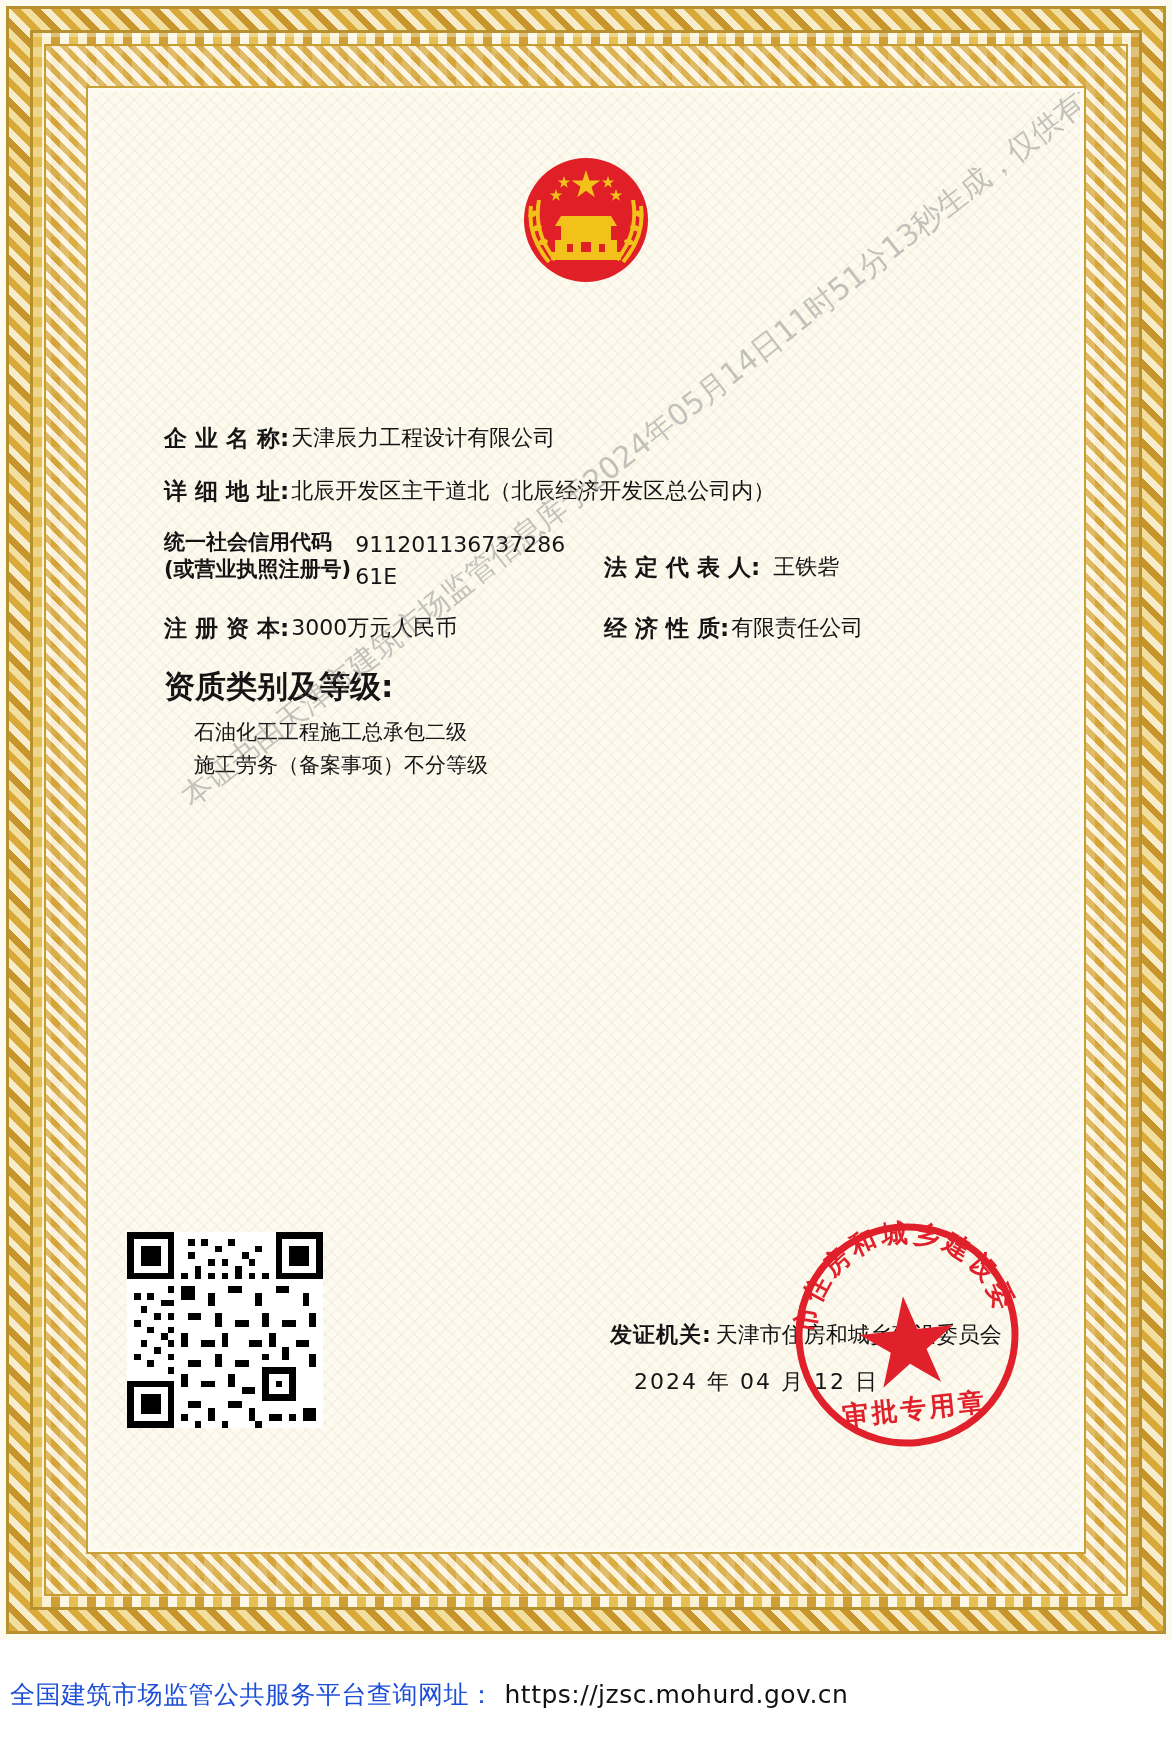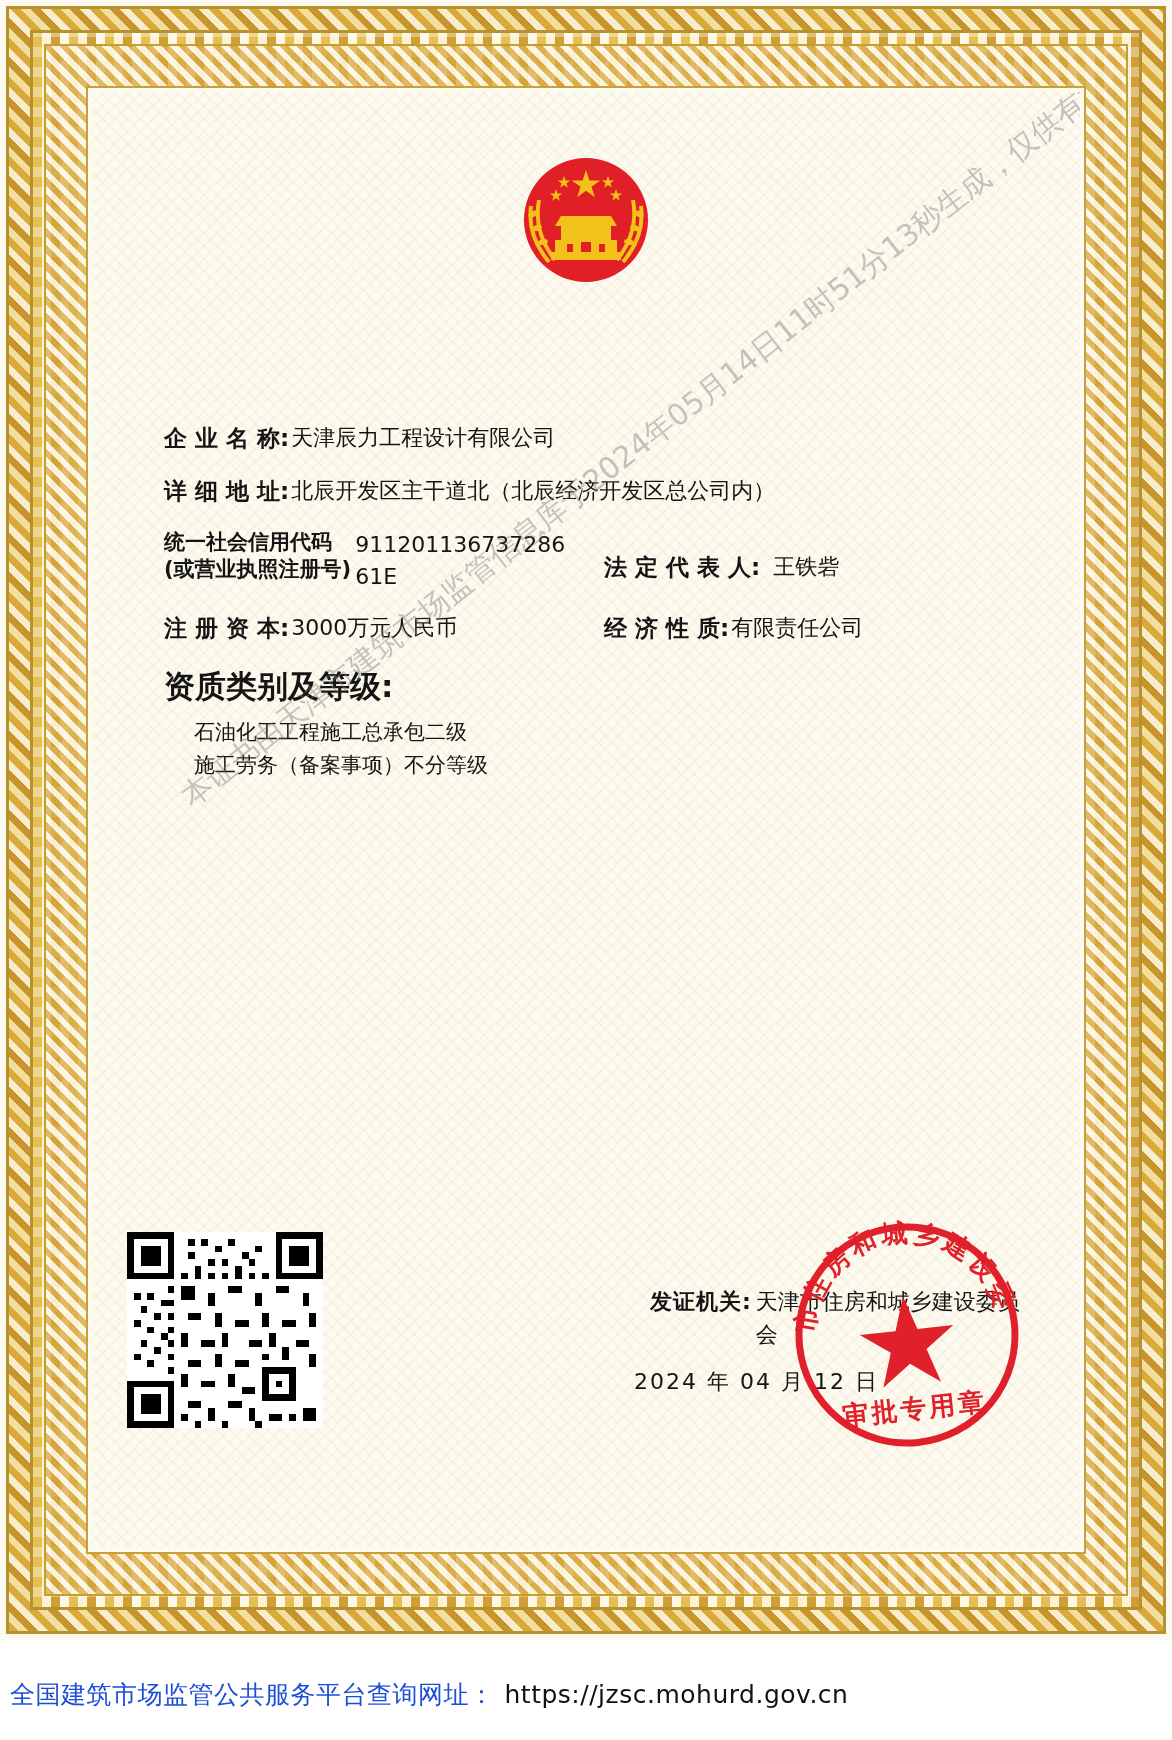--- a/index.html
+++ b/index.html
@@ -100,21 +100,21 @@
     position:absolute;left:35px;bottom:120px;
     width:196px;height:196px;background:#fff;
   }
 
   
   .issuer{
     position:absolute;right:40px;bottom:150px;width:430px;
     font-size:22px;color:#141414;line-height:1.5;
   }
   .issuer .irow{display:flex;}
-  .issuer .ilbl{font-weight:bold;white-space:nowrap;letter-spacing:1px;margin-left:40px;}
+  .issuer .ilbl{font-weight:bold;white-space:nowrap;letter-spacing:1px;}
   .issuer .ival{padding-left:4px;}
   .issue-date{margin-top:14px;font-size:22px;letter-spacing:2px;text-align:left;padding-left:24px;}
 
   
   .seal{
     position:absolute;right:48px;bottom:88px;
     width:250px;height:250px;
     transform:rotate(-6deg);
     pointer-events:none;
   }

